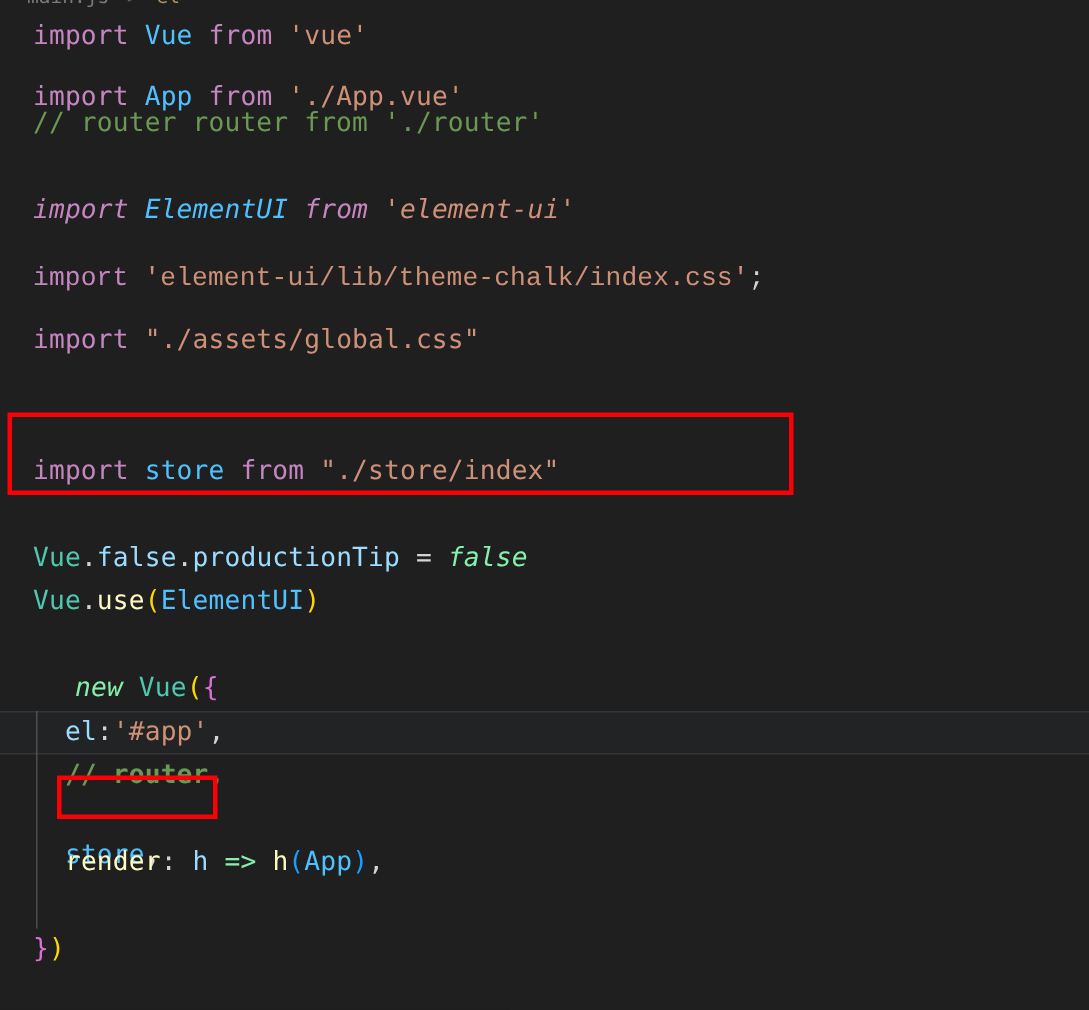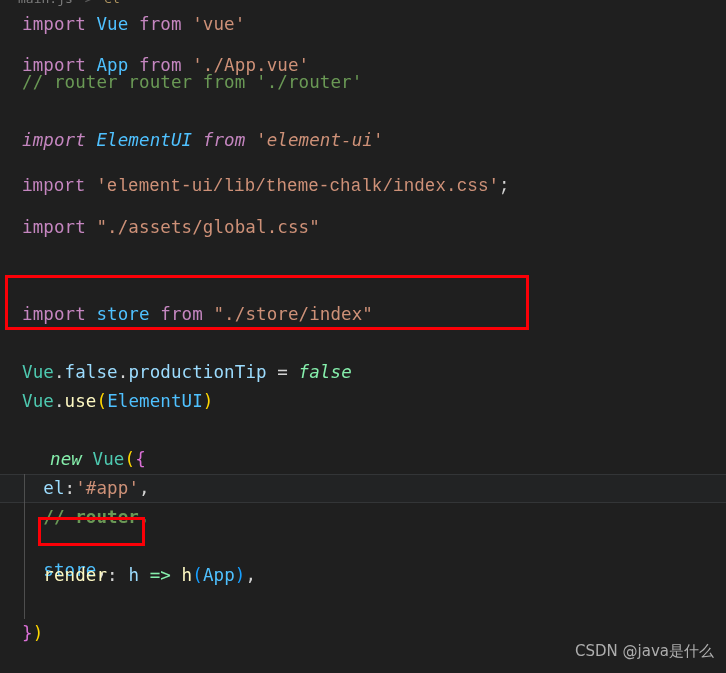--- a/index.html
+++ b/index.html
@@ -166,15 +166,14 @@
         <div class="code-line" style="top: 611px;"><span class="txt"><span class="t-b2">}</span><span class="t-b1">)</span></span></div>
       </div>
 
   </div>
 
   <div id="annos">
       <div class="anno-box" style="left: 5px; top: 275px; width: 524px; height: 55px; border-color: rgb(251, 0, 7);"></div>
       <div class="anno-box" style="left: 38px; top: 517px; width: 107px; height: 29px; border-color: rgb(251, 0, 7);"></div>
     </div>
 
-  <div class="watermark">CSDN @java是什么</div>
 
 </div>
 
 </body></html>

